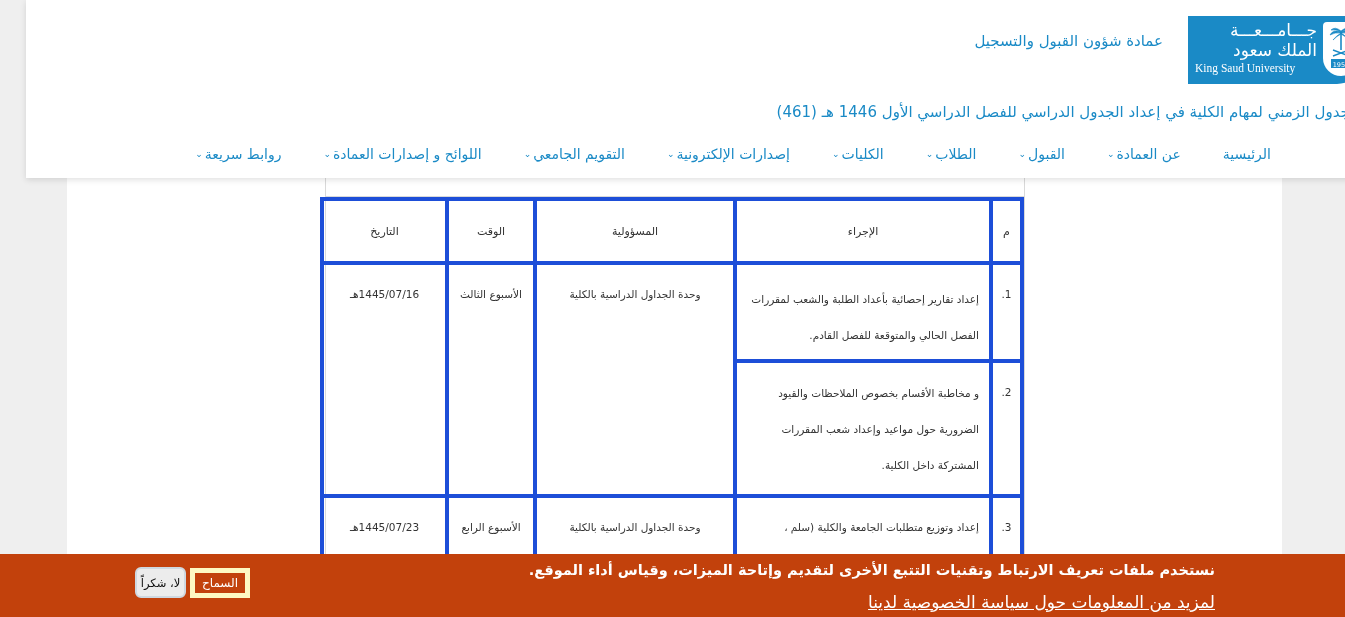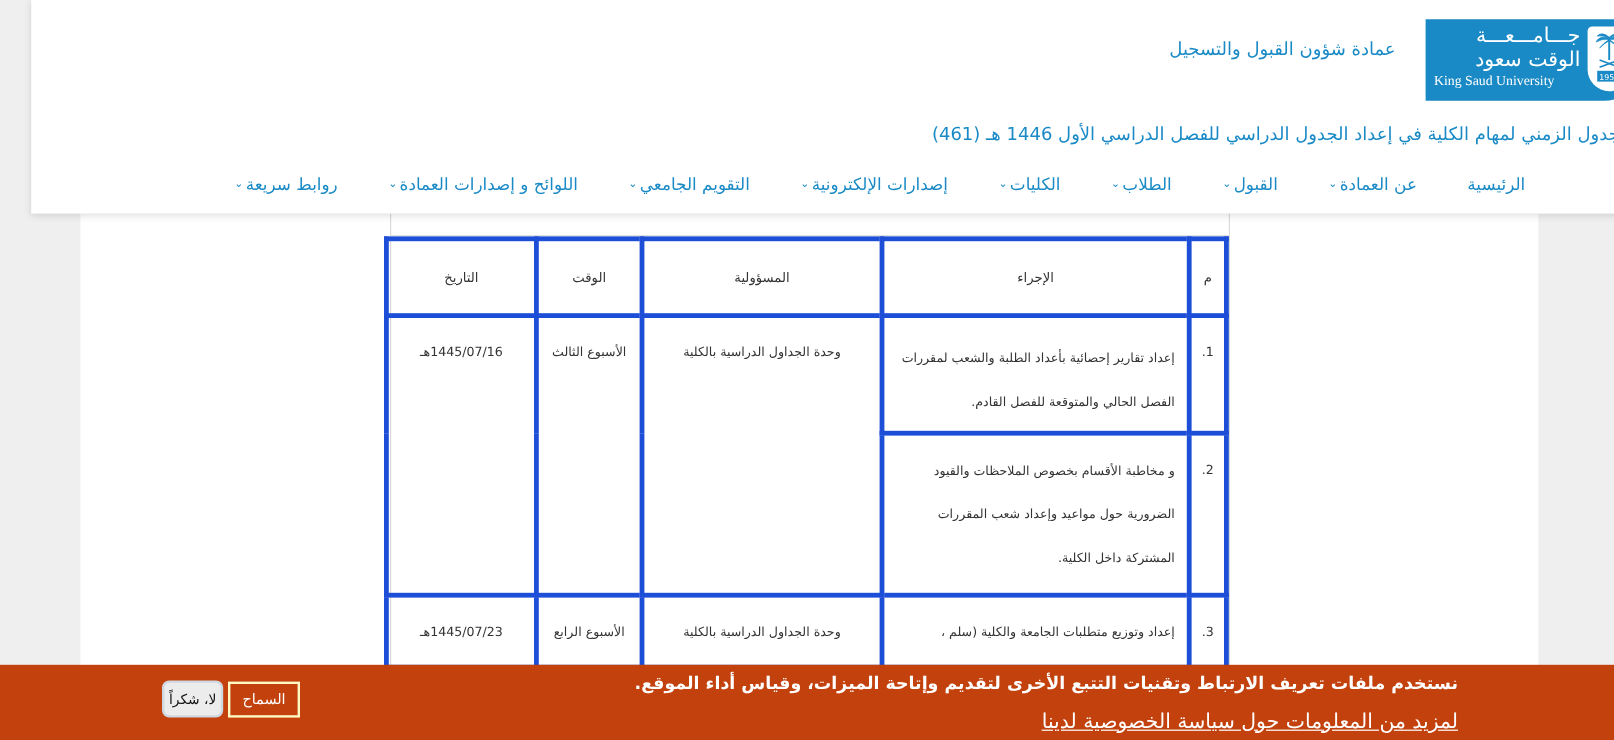--- a/index.html
+++ b/index.html
@@ -103,39 +103,39 @@
   .cookie-msg {
     position: absolute; top: 8px; right: 130px; color: #fff;
     font-size: 14.5px; font-weight: bold; white-space: nowrap;
   }
   .cookie-link {
     position: absolute; top: 38px; right: 130px; color: #fff;
     font-size: 17px; text-decoration: underline; white-space: nowrap;
   }
   .btn-allow {
     position: absolute; top: 14px; left: 190px; width: 60px; height: 30px;
-    border: 2px solid #fef9c3; color: #fff; background: transparent;
+    border: 5px solid #fef9c3; color: #fff; background: transparent;
     font-size: 12px; display: flex; align-items: center; justify-content: center;
     font-family: "DejaVu Sans", sans-serif;
   }
   .btn-deny {
     position: absolute; top: 13px; left: 135px; width: 51px; height: 31px;
     background: #ececec; color: #111; border-radius: 6px;
     border: 2px solid #cfd8e0;
     font-size: 11.5px; display: flex; align-items: center; justify-content: center;
     font-family: "DejaVu Sans", sans-serif;
   }
 </style>
 </head>
 <body>
 
 <div class="header">
   <div class="logo">
     <span class="logo-text-ar1">جـــامـــعـــة</span>
-    <span class="logo-text-ar2">الوقت سعود</span>
+    <span class="logo-text-ar2">الملك سعود</span>
     <span class="logo-text-en">King Saud University</span>
     <div class="logo-shield">
       <svg width="28" height="46" viewBox="0 0 28 46">
         <g fill="#1a8ac6" stroke="#1a8ac6">
           <line x1="14" y1="6" x2="14" y2="24" stroke-width="1.6"></line>
           <path d="M14 6 Q6 3 3 9 Q8 6 14 7 Z" stroke-width="0.6"></path>
           <path d="M14 6 Q22 3 25 9 Q20 6 14 7 Z" stroke-width="0.6"></path>
           <path d="M14 5 Q8 0 4 4 Q9 3 14 6 Z" stroke-width="0.6"></path>
           <path d="M14 5 Q20 0 24 4 Q19 3 14 6 Z" stroke-width="0.6"></path>
           <path d="M14 7 Q9 10 6 14 Q10 10 14 8 Z" stroke-width="0.6"></path>

